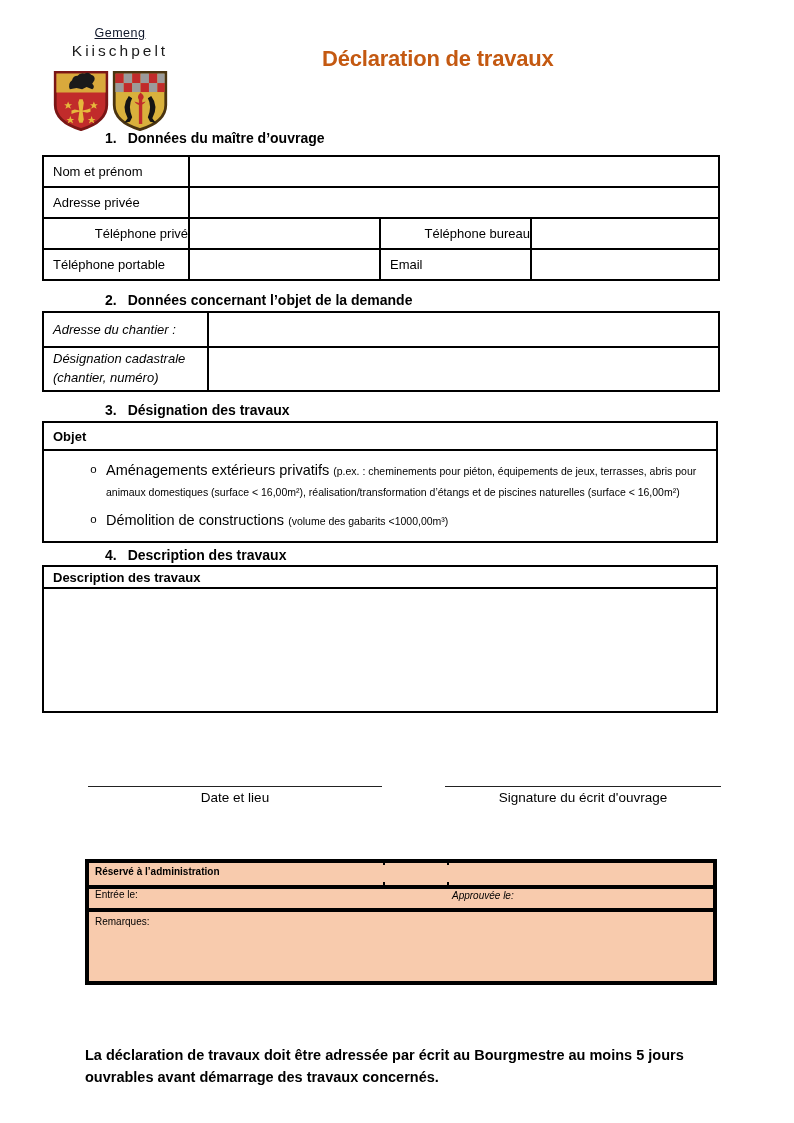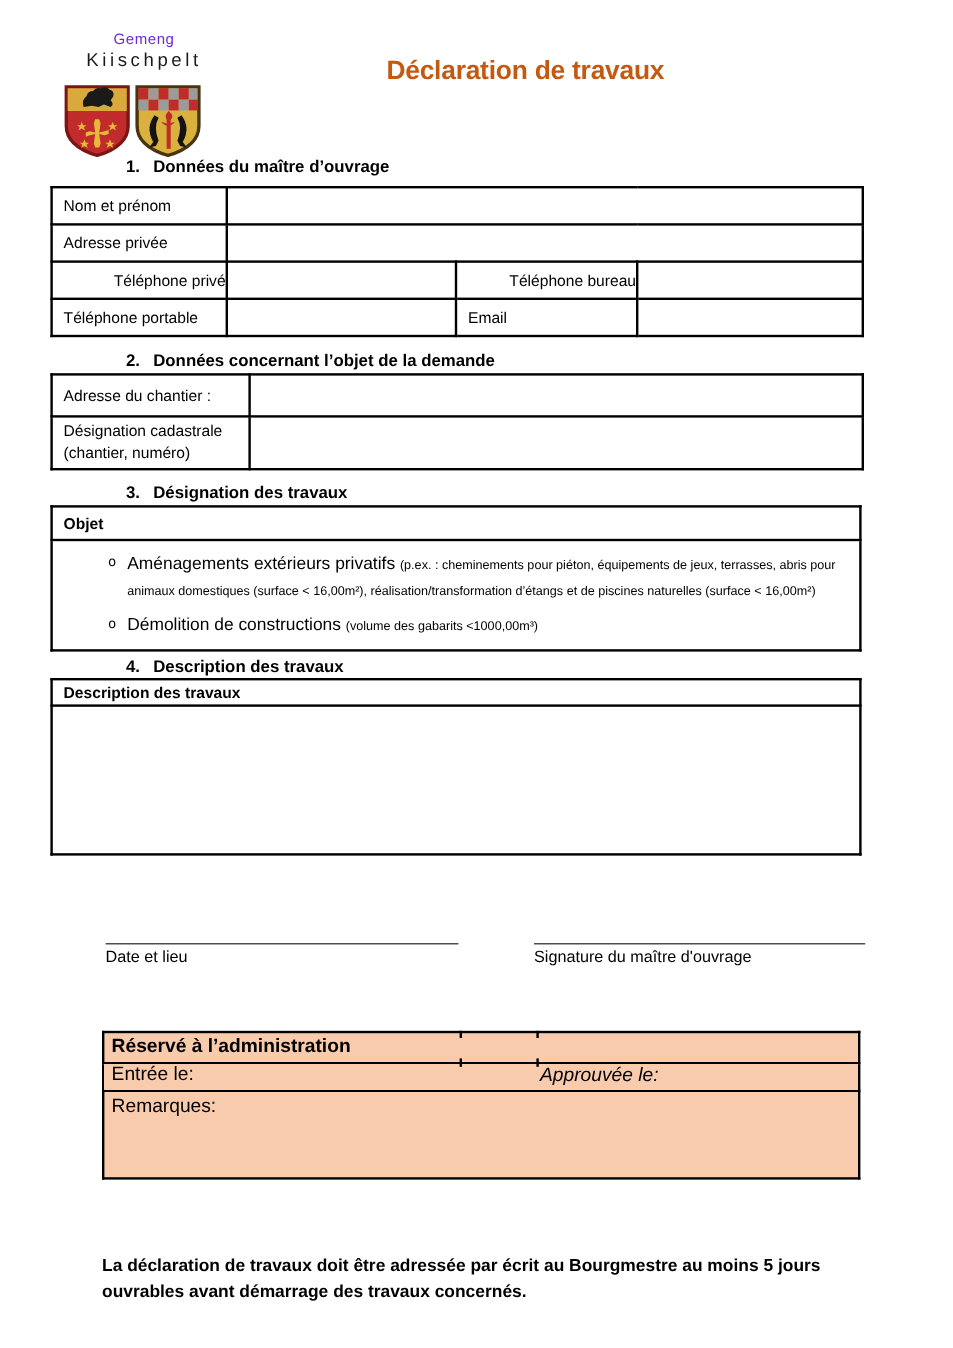--- a/index.html
+++ b/index.html
@@ -2,21 +2,21 @@
 <html><head>
 <meta charset="utf-8">
 <style>
   html,body{margin:0;padding:0;background:#ffffff;}
   .page{
     position:relative;width:794px;height:1123px;background:#ffffff;
     font-family:"Liberation Sans",sans-serif;color:#000;overflow:hidden;
   }
   
   .logo-block{position:absolute;left:40px;top:26px;width:160px;text-align:center;}
-  .logo-line1{font-size:12.5px;letter-spacing:.5px;color:#6d28d9;}
+  .logo-line1{font-size:12.5px;letter-spacing:.5px;color:#0f172a;text-decoration:underline;}
   .logo-line2{font-size:15.5px;letter-spacing:3px;color:#1a1a1a;margin-top:2px;}
   .shields{position:absolute;left:53px;top:70px;display:flex;gap:3px;}
   .page-title{position:absolute;left:322px;top:46px;font-size:22px;font-weight:bold;letter-spacing:-.2px;}
   
   .sec-head{position:absolute;display:flex;gap:11px;font-size:14px;font-weight:bold;}
   
   table.frm{border-collapse:collapse;table-layout:fixed;position:absolute;background:#fff;}
   table.frm td{border:2px solid #000;font-size:13px;padding:0 0 0 9px;vertical-align:middle;overflow:hidden;}
   .two-line{line-height:1.45;}
   
@@ -24,25 +24,25 @@
   .obj-body{vertical-align:top !important;}
   .obj-list{margin:9px 0 0 0;padding:0;list-style:none;}
   .obj-item{display:flex;margin:0 0 9px 0;}
   .obj-bullet{width:16px;margin-left:46px;flex:0 0 16px;font-family:"Liberation Mono",monospace;font-size:11.5px;padding-top:3px;}
   .obj-text{flex:1;padding-right:14px;line-height:1.5;}
   .obj-main{font-size:14.5px;}
   .obj-detail{font-size:10.5px;}
   
   .desc-head{font-weight:bold;font-size:13.5px;}
   
-  .sig-group{position:absolute;text-align:left;}
+  .sig-group{position:absolute;text-align:center;}
   .sig-line{border-top:1.5px solid #222;height:0;width:100%;}
   .sig-label{font-size:13.5px;margin-top:3px;}
   
-  table.admin td{border:2px solid #000000;font-size:16px;padding:0 0 0 6px;vertical-align:top;}
+  table.admin td{border:4px solid #000000;font-size:10px;padding:0 0 0 6px;vertical-align:top;}
   .admin-bg{background:#F8CBAD;}
   .admin-head{font-weight:bold;padding-top:3px !important;}
   .tick{position:absolute;width:2px;background:#000;}
   .rel{position:relative;}
   .abs-span{position:absolute;top:2px;font-style:italic;}
   
   .footer-note{position:absolute;left:85px;top:1044px;width:648px;font-size:14.5px;font-weight:bold;line-height:1.55;}
 </style>
 </head>
 <body>
@@ -128,21 +128,21 @@
       <td></td>
     </tr>
   </tbody>
     </table>
 
   <div class="sec-head" style="left:105px;top:292px;">
     <span>2.</span>
     <span>Données concernant l’objet de la demande</span>
   </div>
 
-  <table class="frm" style="left:42px;top:311px;width:676px;">
+  <table class="frm" style="left:42px;top:311px;width:676px;font-style:italic;">
     <colgroup>
         <col style="width:165px">
         <col style="width:511px">
       </colgroup>
     <tbody>
         <tr style="height:35px;">
       <td>Adresse du chantier :</td>
       <td></td>
     </tr>
     <tr style="height:44px;">
@@ -199,21 +199,21 @@
     </tr>
   </tbody>
     </table>
 
   <div class="sig-group" style="left:88px;top:786px;width:294px;">
     <div class="sig-line"></div>
     <div class="sig-label">Date et lieu</div>
   </div>
   <div class="sig-group" style="left:445px;top:786px;width:276px;">
     <div class="sig-line"></div>
-    <div class="sig-label">Signature du maître d'ouvrage</div>
+    <div class="sig-label">Signature du écrit d'ouvrage</div>
   </div>
 
   <table class="frm admin" style="left:85px;top:859px;width:632px;">
     <tbody>
         <tr style="height:26px;">
       <td class="admin-bg admin-head">Réservé à l’administration</td>
     </tr>
     <tr style="height:23px;">
       <td class="admin-bg rel">
         <span>Entrée le:</span>

